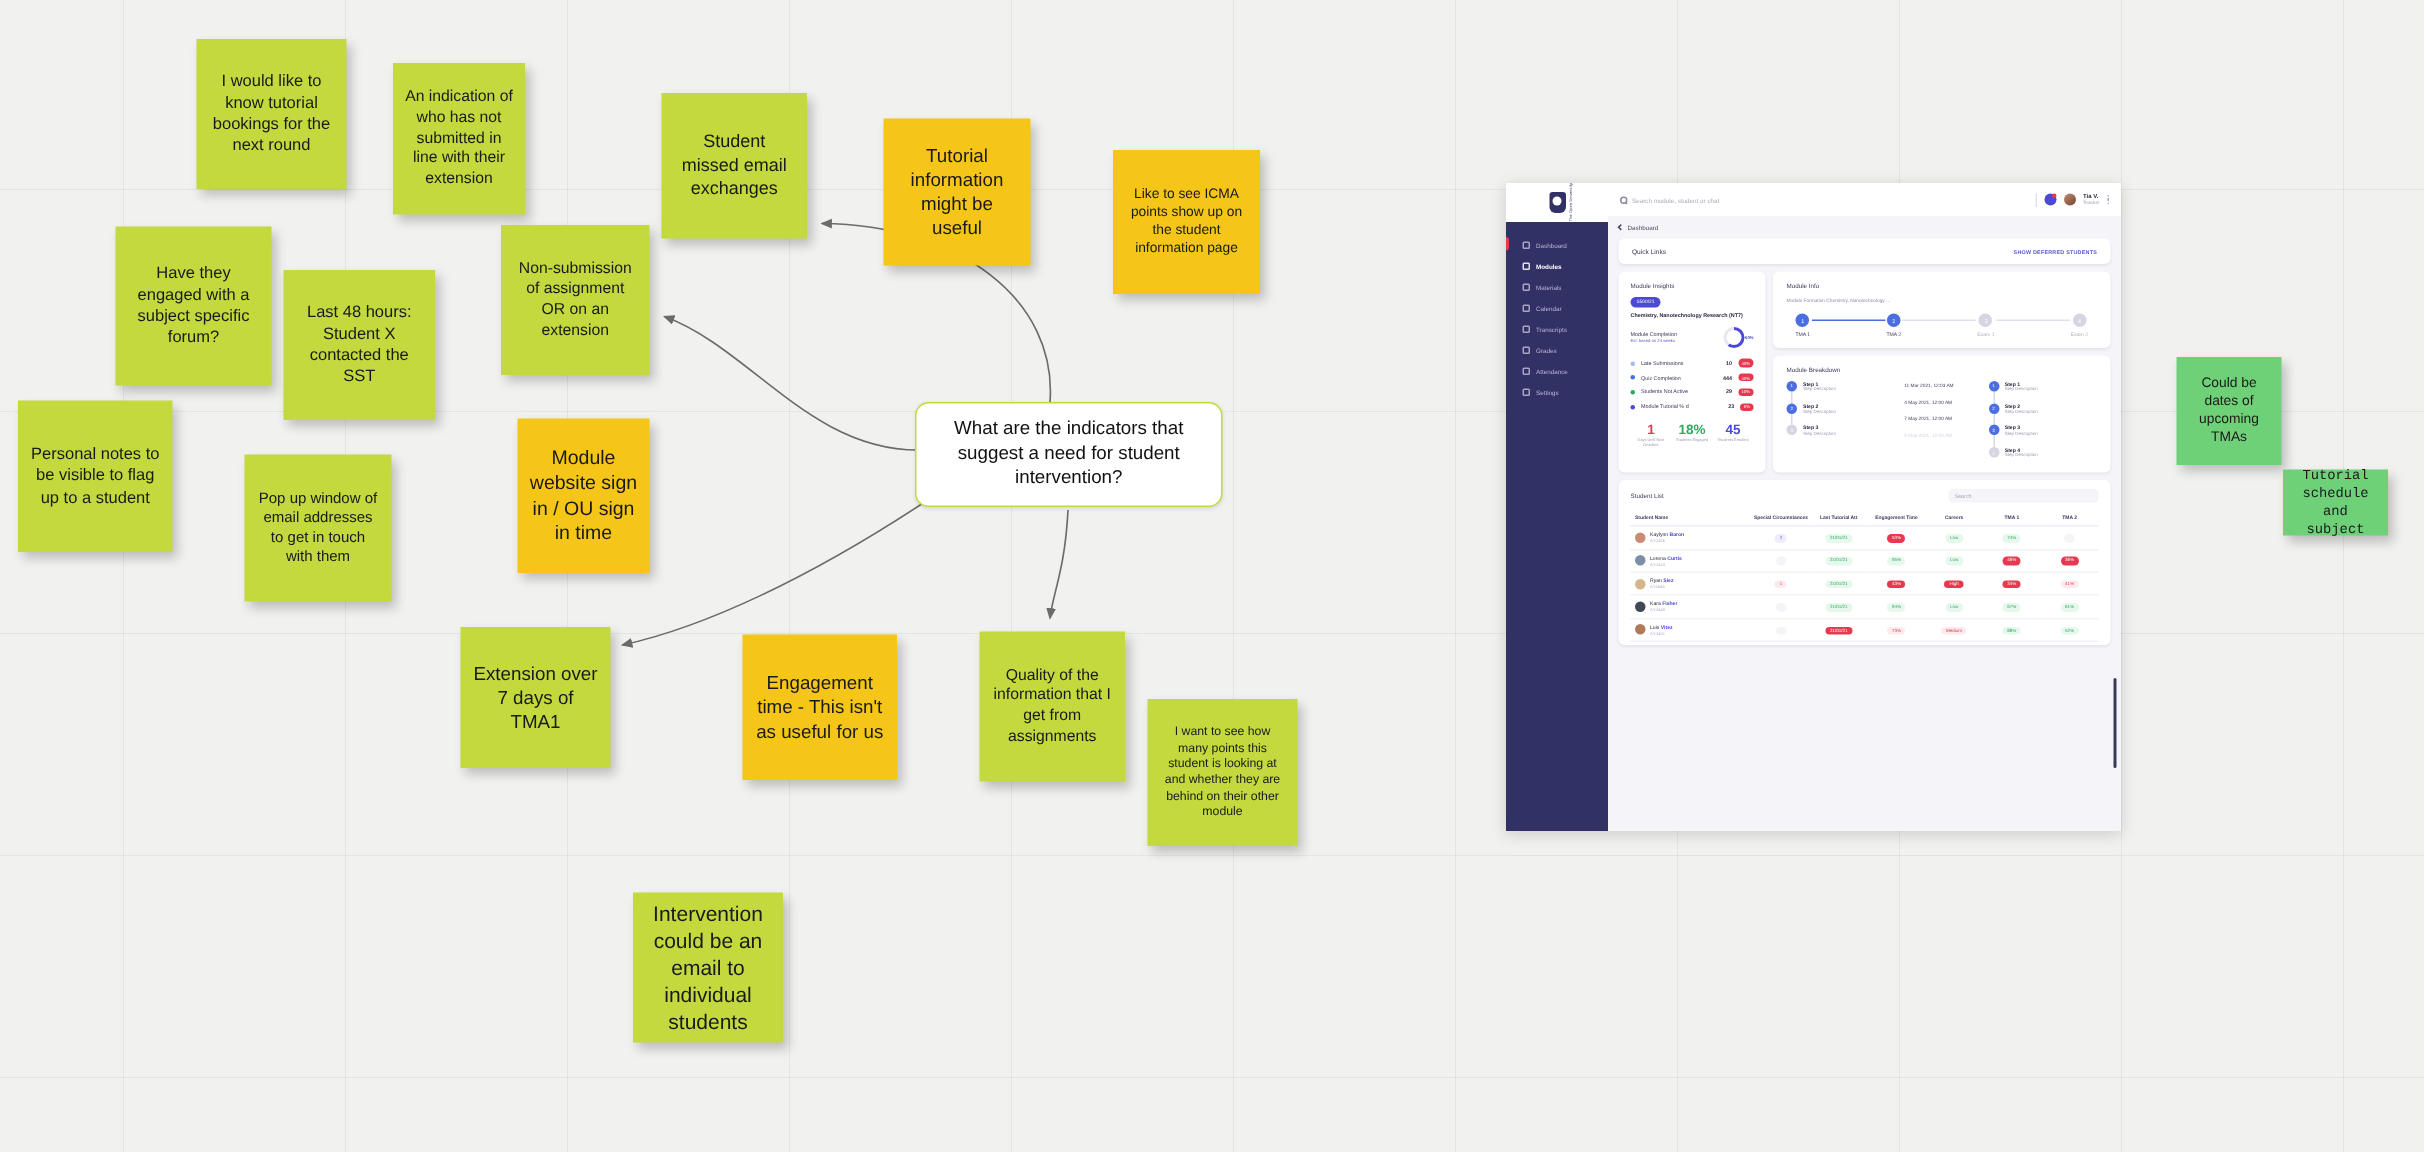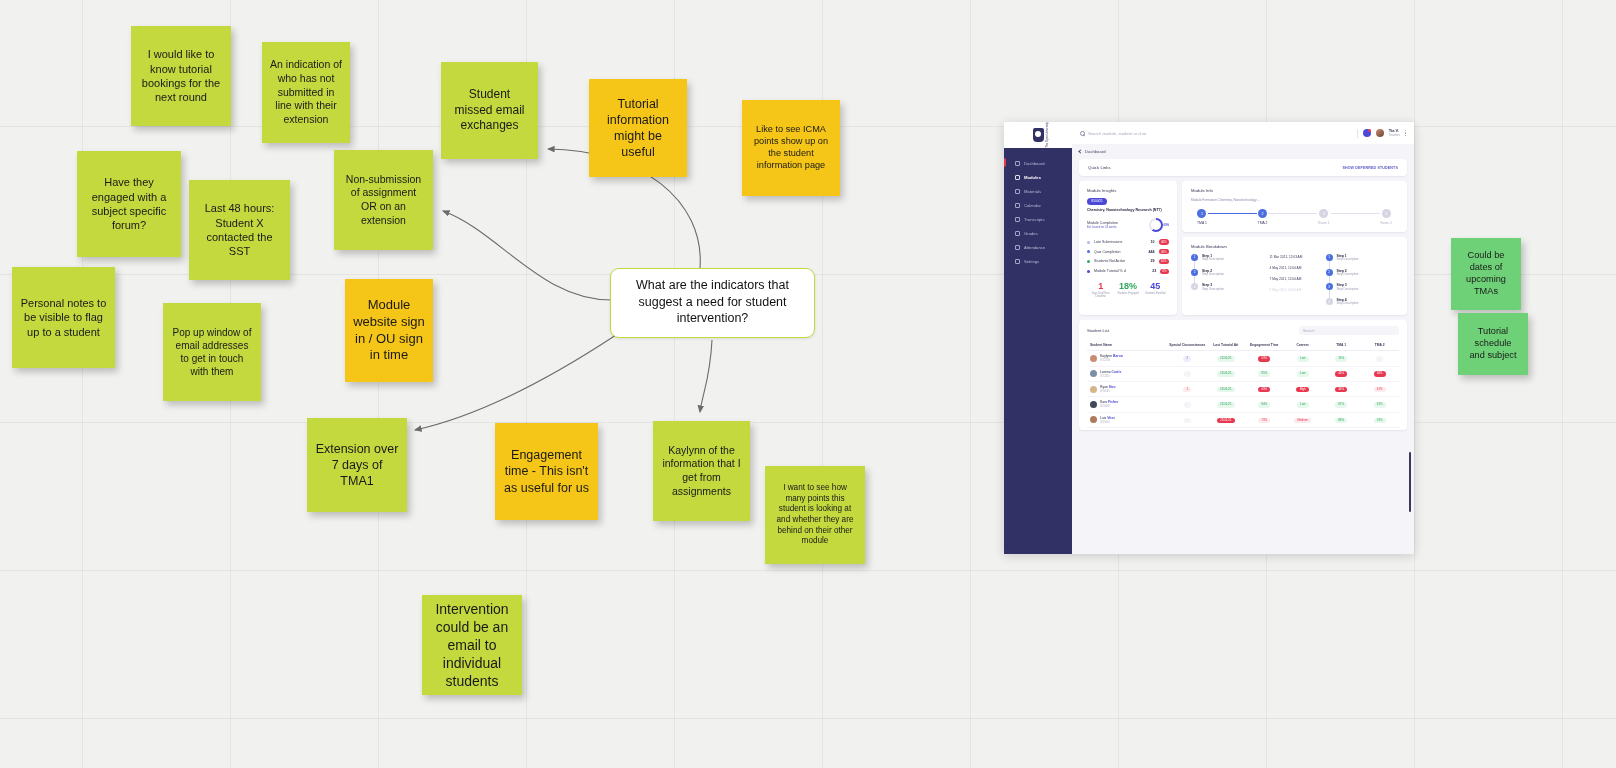--- a/index.html
+++ b/index.html
@@ -301,25 +301,25 @@
       <div class="note yellow" style="left: 589px; top: 79px; width: 98px; height: 98px; font-size: 12.5px;"><span>Tutorial information might be useful</span></div>
       <div class="note yellow" style="left: 742px; top: 100px; width: 98px; height: 96px; font-size: 9.2px;"><span>Like to see ICMA points show up on the student information page</span></div>
       <div class="note green" style="left: 334px; top: 150px; width: 99px; height: 100px; font-size: 10.5px;"><span>Non-submission of assignment OR on an extension</span></div>
       <div class="note green" style="left: 77px; top: 151px; width: 104px; height: 106px; font-size: 11px;"><span>Have they engaged with a subject specific forum?</span></div>
       <div class="note green" style="left: 189px; top: 180px; width: 101px; height: 100px; font-size: 11px;"><span>Last 48 hours: Student X contacted the SST</span></div>
       <div class="note green" style="left: 12px; top: 267px; width: 103px; height: 101px; font-size: 11px;"><span>Personal notes to be visible to flag up to a student</span></div>
       <div class="note yellow" style="left: 345px; top: 279px; width: 88px; height: 103px; font-size: 13px;"><span>Module website sign in / OU sign in time</span></div>
       <div class="note green" style="left: 163px; top: 303px; width: 98px; height: 98px; font-size: 10px;"><span>Pop up window of email addresses to get in touch with them</span></div>
       <div class="note green" style="left: 307px; top: 418px; width: 100px; height: 94px; font-size: 12.5px;"><span>Extension over 7 days of TMA1</span></div>
       <div class="note yellow" style="left: 495px; top: 423px; width: 103px; height: 97px; font-size: 12.5px;"><span>Engagement time - This isn't as useful for us</span></div>
-      <div class="note green" style="left: 653px; top: 421px; width: 97px; height: 100px; font-size: 10.5px;"><span>Kaylynn of the information that I get from assignments</span></div>
+      <div class="note green" style="left: 653px; top: 421px; width: 97px; height: 100px; font-size: 10.5px;"><span>Quality of the information that I get from assignments</span></div>
       <div class="note green" style="left: 765px; top: 466px; width: 100px; height: 98px; font-size: 8.2px;"><span>I want to see how many points this student is looking at and whether they are behind on their other module</span></div>
       <div class="note green" style="left: 422px; top: 595px; width: 100px; height: 100px; font-size: 14px;"><span>Intervention could be an email to individual students</span></div>
       <div class="note mint" style="left: 1451px; top: 238px; width: 70px; height: 72px; font-size: 9.2px;"><span>Could be dates of upcoming TMAs</span></div>
-      <div class="note mint" style="left: 1458px; top: 313px; width: 70px; height: 62px; font-size: 9.2px;"><span>Tutorial schedule and subject</span></div>
+      <div class="note mint" style="left: 1522px; top: 313px; width: 70px; height: 44px; font-size: 9.2px; font-family: Liberation Mono, monospace;"><span>Tutorial schedule and subject</span></div>
     </div>
 
   <div class="question-card" id="question-card" style="left:610px; top:268px; width:205px; height:70px; font-size:12.5px;">
     <span>What are the indicators that suggest a need for student intervention?</span>
   </div>
 
   <div id="dashboard">
 
     <div class="db-sidebar">
       <div class="db-logo">

